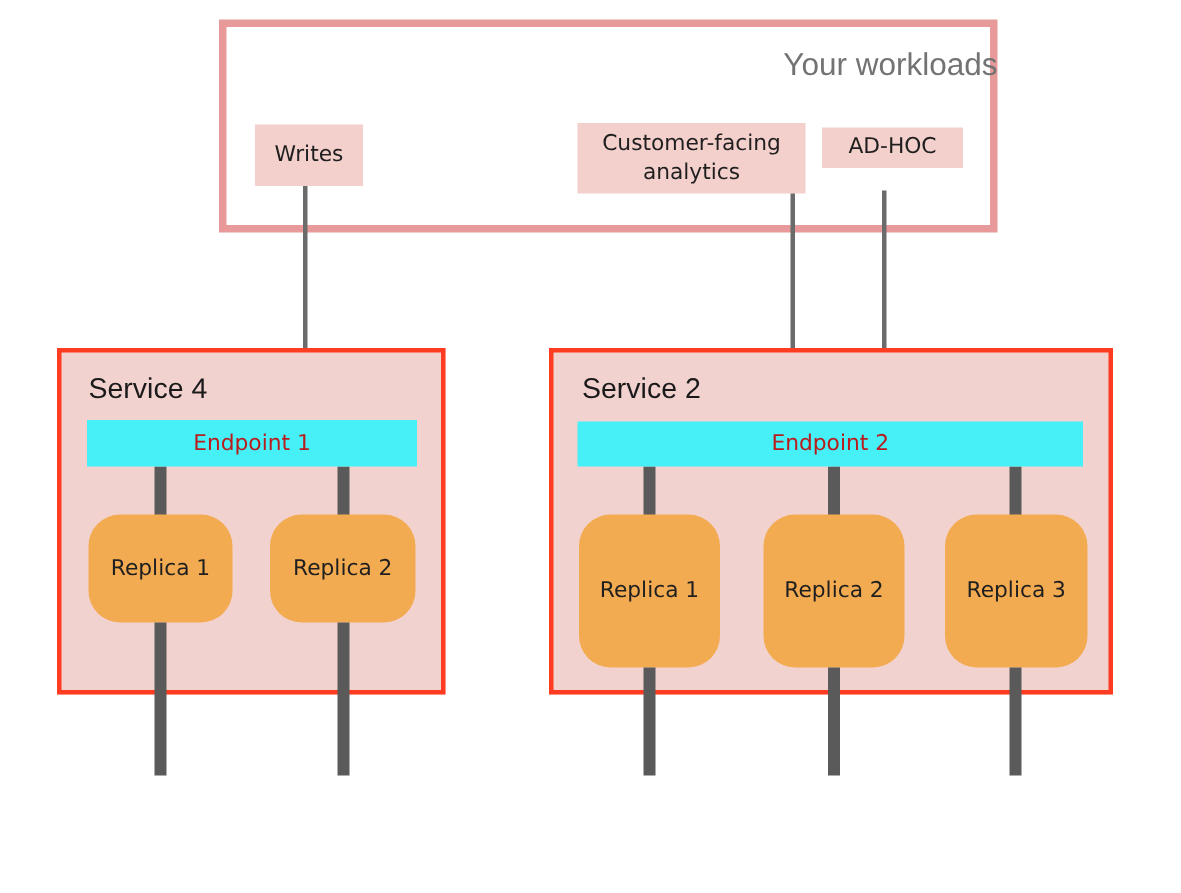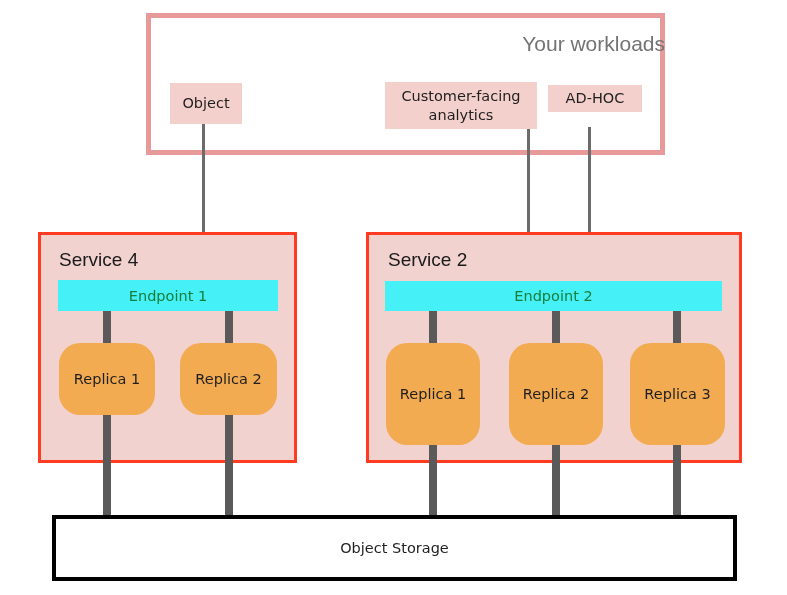--- a/index.html
+++ b/index.html
@@ -76,21 +76,21 @@
     color: #1a1a1a;
     line-height: 24px;
   }
   .service-1-title { left: 59px;  top: 248px; }
   .service-2-title { left: 388px; top: 248px; }
 
   
   .endpoint {
     position: absolute;
     background: #45f0f7;
-    color: #15803d;
+    color: #b91c1c;
     font-family: "DejaVu Sans", sans-serif;
     font-size: 14.5px;
     display: flex;
     align-items: center;
     justify-content: center;
   }
   .endpoint-1 { left: 58px;  top: 280px; width: 220px; height: 31px; }
   .endpoint-2 { left: 385px; top: 281px; width: 337px; height: 30px; }
 
   
@@ -153,21 +153,21 @@
 </style>
 </head>
 <body>
 
 <div id="canvas">
 
   <div class="workloads-box"></div>
   <div class="workloads-title">Your workloads</div>
 
   <div class="chip chip-writes">
-    <span>Object</span>
+    <span>Writes</span>
   </div>
   <div class="chip chip-cfa">
     <span>Customer-facing analytics</span>
   </div>
   <div class="chip chip-adhoc">
     <span>AD-HOC</span>
   </div>
 
   <div class="arrow-line" style="left:202px; top:124px; height:133px;"></div>
   <div class="arrow-head" style="left:194px; top:257px;"></div>
@@ -216,17 +216,14 @@
     <span>Replica 2</span>
   </div>
   <div class="replica s2-r3">
     <span>Replica 3</span>
   </div>
 
   <div class="link" style="left:429px; top:445px; height:72px;"></div>
   <div class="link" style="left:552px; top:445px; height:72px;"></div>
   <div class="link" style="left:673px; top:445px; height:72px;"></div>
 
-  <div class="storage-box">
-    <span>Object Storage</span>
-  </div>
 
 </div>
 
 </body></html>

